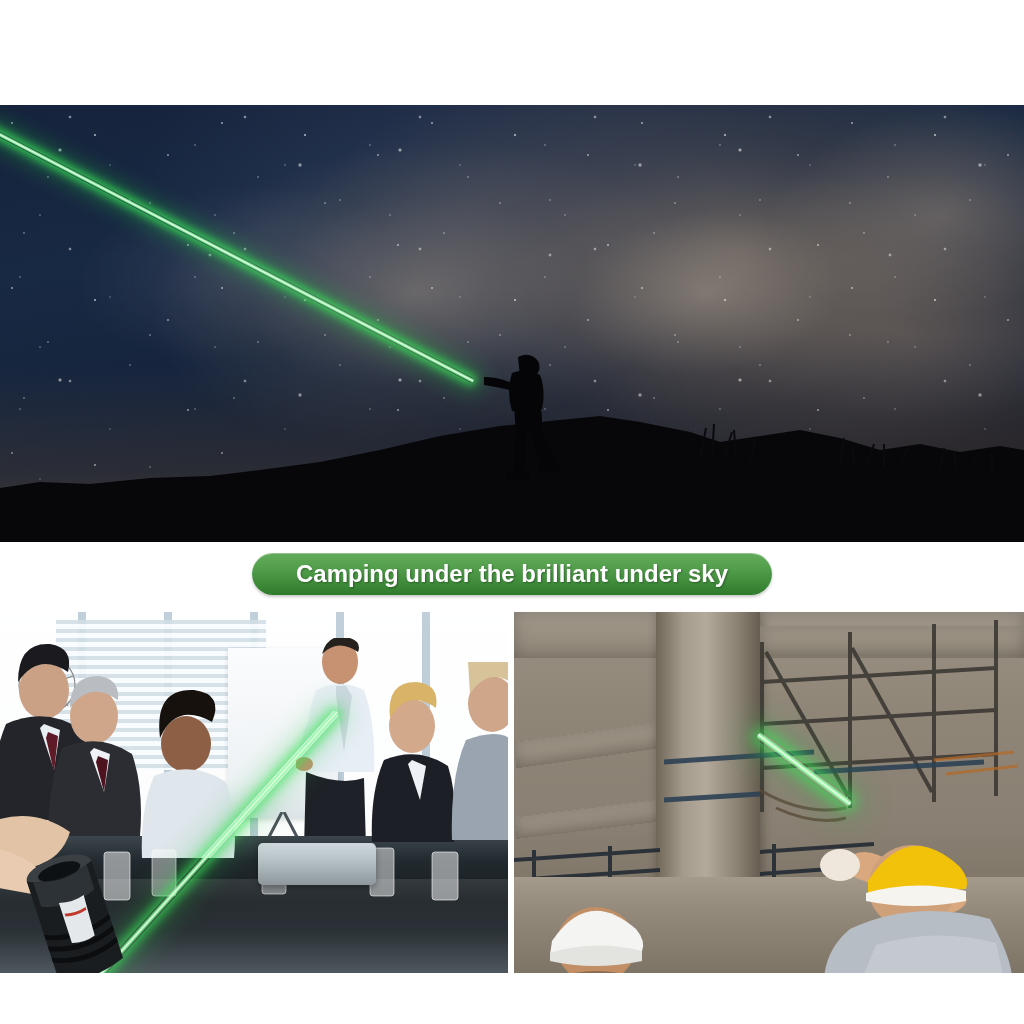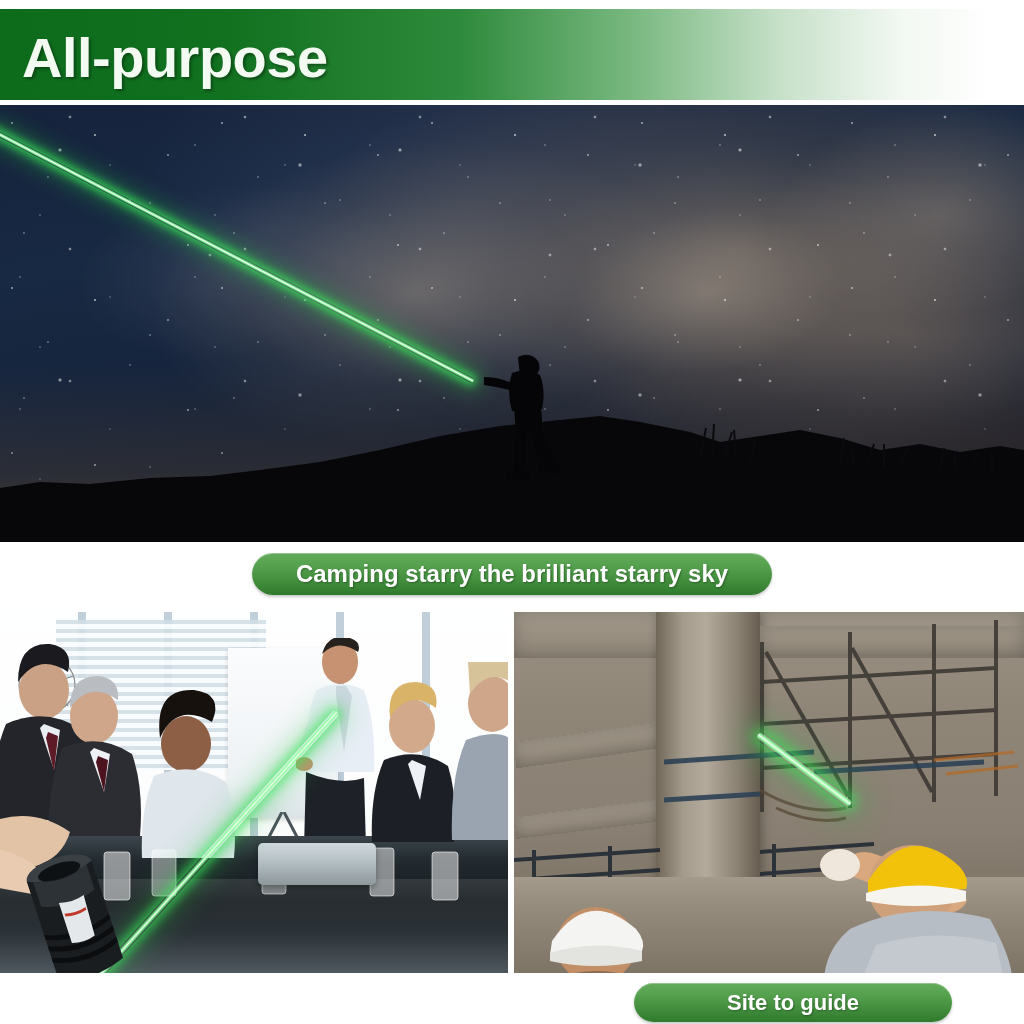--- a/index.html
+++ b/index.html
@@ -232,23 +232,20 @@
   
   .footer-strip{position:absolute;left:0;top:973px;width:1024px;height:51px;background:#fff;}
   .pill-left{left:109px;top:983px;width:330px;height:39px;font-size:22px;}
   .pill-right{left:634px;top:983px;width:318px;height:39px;font-size:22px;}
 </style>
 </head>
 <body>
 
 <div class="page">
 
-  <div class="header-bar">
-    <div class="header-title">All-purpose</div>
-  </div>
 
   <div class="hero">
     <div class="sky-base"></div>
     <div class="milkyway"></div>
     <div class="stars s1"></div>
     <div class="stars s2"></div>
     <div class="stars s3"></div>
     <div class="horizon-glow"></div>
 
     <div class="laser-beam"></div>
@@ -277,21 +274,21 @@
           <path d="M54,82 l10,0 q6,18 14,30 l-8,8 q-14,-16 -16,-34 Z"></path>
           <path d="M30,122 l20,0 l2,8 l-24,0 Z"></path>
           <path d="M62,114 l18,2 l2,8 l-22,0 Z"></path>
         </g>
       </svg>
     </div>
   </div>
 
   <div class="caption-strip"></div>
   <div class="pill pill-hero">
-    <span>Camping starry the brilliant starry sky</span>
+    <span>Camping under the brilliant under sky</span>
   </div>
 
   <div class="bottom-row">
 
     <div class="panel panel-left">
       <div class="room-bg"></div>
       <div class="window-wall"></div>
       <div class="blinds"></div>
 
       <div class="flipchart"></div>
@@ -442,17 +439,14 @@
           <ellipse cx="70" cy="68" rx="40" ry="38" fill="#c28e66"></ellipse>
           <path d="M26,64 q36,-54 84,-12 q10,12 6,22 l-92,4 Z" fill="#f4f4f2"></path>
           <path d="M24,76 q44,-14 92,-2 l0,10 q-48,10 -92,0 Z" fill="#e3e3e0"></path>
           <path d="M40,98 q30,-8 62,0 l6,14 l-76,0 Z" fill="#8c6a4e"></path>
         </svg>
       </div>
     </div>
   </div>
 
   <div class="footer-strip"></div>
-  <div class="pill pill-right">
-    <span>Site to guide</span>
-  </div>
 
 </div>
 
 </body></html>

